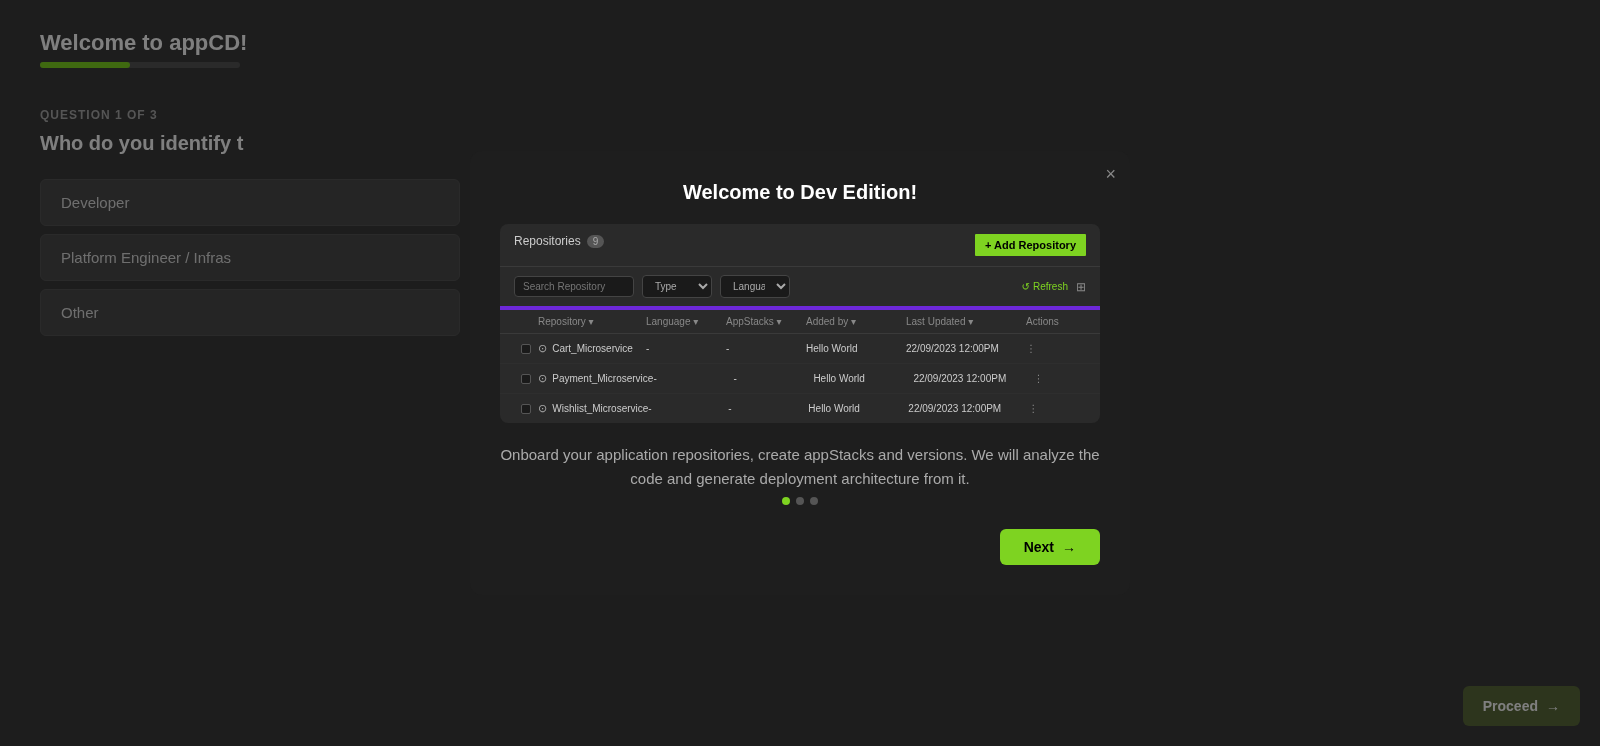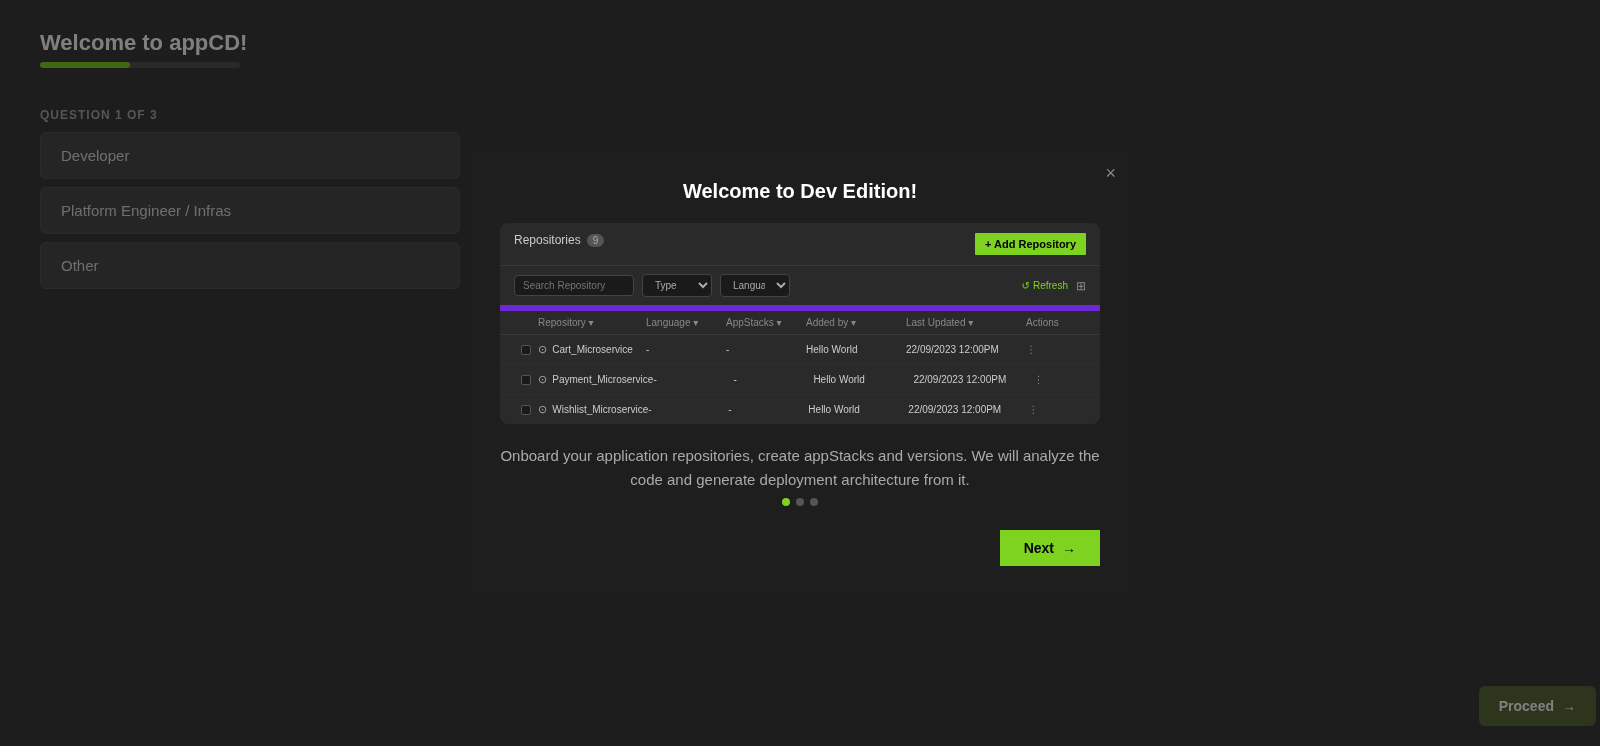--- a/index.html
+++ b/index.html
@@ -77,21 +77,21 @@
       padding: 14px 20px;
       font-size: 15px;
       color: #dddddd;
       cursor: pointer;
     }
 
     
     .proceed-button {
       position: absolute;
       bottom: 20px;
-      right: 4px;
+      right: 20px;
       background: #5a6a3a;
       color: #ffffff;
       border: none;
       border-radius: 6px;
       padding: 12px 20px;
       font-size: 14px;
       font-weight: 600;
       cursor: pointer;
       display: flex;
       align-items: center;
@@ -180,21 +180,21 @@
       font-size: 11px;
       font-weight: 600;
       cursor: pointer;
     }
 
     .repo-filters {
       display: flex;
       align-items: center;
       gap: 8px;
       padding: 8px 14px;
-      border-bottom: 6px solid #6d28d9;
+      border-bottom: 4px solid #6d28d9;
     }
 
     .search-input-mini {
       background: #1a1a1a;
       border: 1px solid #444;
       border-radius: 4px;
       padding: 4px 8px;
       font-size: 10px;
       color: #aaa;
       width: 120px;
@@ -298,21 +298,21 @@
     .dot-inactive {
       background: #555555;
     }
 
     
     .next-button {
       align-self: flex-end;
       background: #7ed321;
       color: #000000;
       border: none;
-      border-radius: 0;
+      border-radius: 6px;
       padding: 10px 24px;
       font-size: 14px;
       font-weight: 700;
       cursor: pointer;
       display: flex;
       align-items: center;
       gap: 8px;
     }
 
     .checkbox-cell {
@@ -332,20 +332,21 @@
 </head>
 <body>
 
 <div class="bg-page">
   <div class="bg-title">Welcome to appCD!</div>
   <div class="progress-bar-container">
     <div class="progress-bar-fill"></div>
   </div>
 
   <div class="question-label">QUESTION 1 OF 3</div>
+  <div class="question-title">Who do you identify t</div>
 
   <div class="choice-list">
     <div class="choice-item">Developer</div>
     <div class="choice-item">Platform Engineer / Infras</div>
     <div class="choice-item">Other</div>
   </div>
 </div>
 
 <button class="proceed-button">
   <span>Proceed</span>

